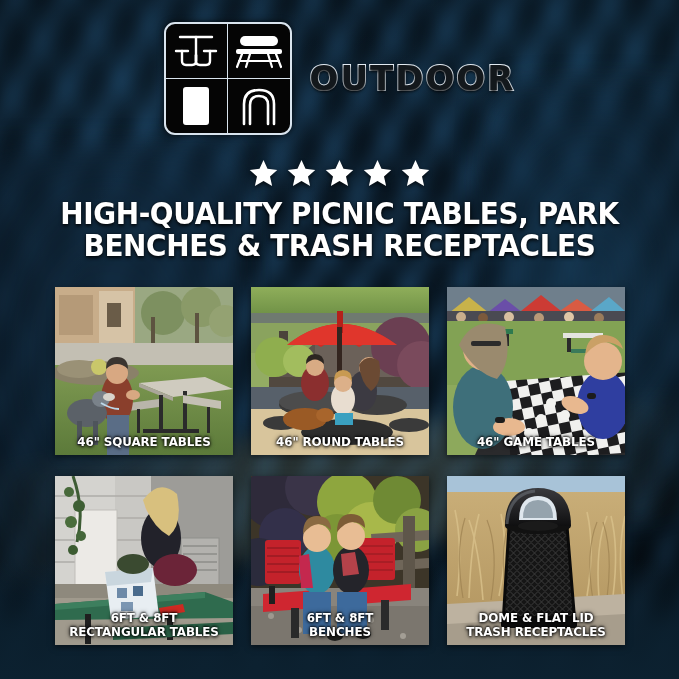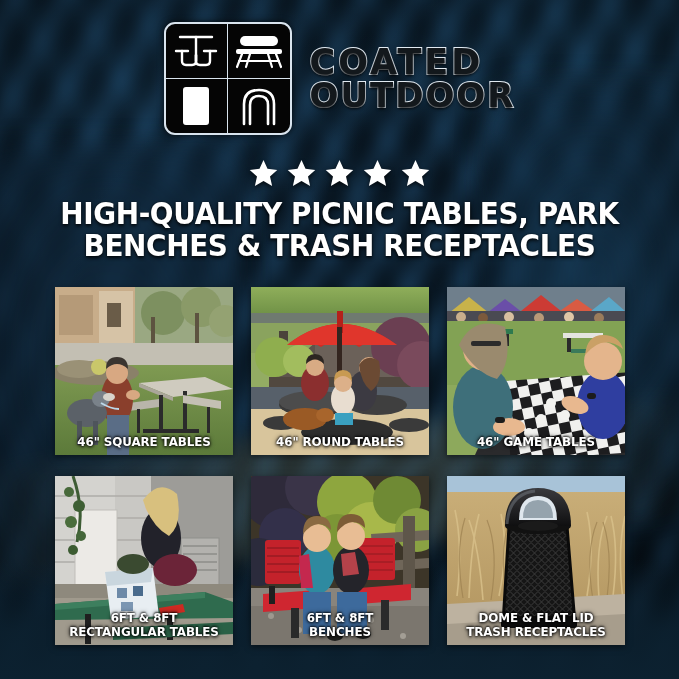--- a/index.html
+++ b/index.html
@@ -231,21 +231,20 @@
         <div class="logo-cell">
           <svg width="46" height="44" viewBox="0 0 46 44" fill="none" stroke="#ffffff" stroke-width="2.6" stroke-linecap="round">
             <path d="M8 40 L8 20 Q8 6 23 6 Q38 6 38 20 L38 40"></path>
             <path d="M14 40 L14 21 Q14 12 23 12 Q32 12 32 21 L32 40"></path>
           </svg>
         </div>
 
       </div>
 
       <div class="logo-type">
-        <span class="logo-word w1">COATED</span>
         <span class="logo-word w2">OUTDOOR</span>
       </div>
     </div>
 
     <div class="stars">
       <svg class="star" width="31" height="30" viewBox="0 0 24 24" fill="#ffffff">
           <polygon points="12,1.5 15.2,8.6 23,9.5 17.2,14.7 18.9,22.4 12,18.4 5.1,22.4 6.8,14.7 1,9.5 8.8,8.6"></polygon>
         </svg>
       <svg class="star" width="31" height="30" viewBox="0 0 24 24" fill="#ffffff">
           <polygon points="12,1.5 15.2,8.6 23,9.5 17.2,14.7 18.9,22.4 12,18.4 5.1,22.4 6.8,14.7 1,9.5 8.8,8.6"></polygon>

